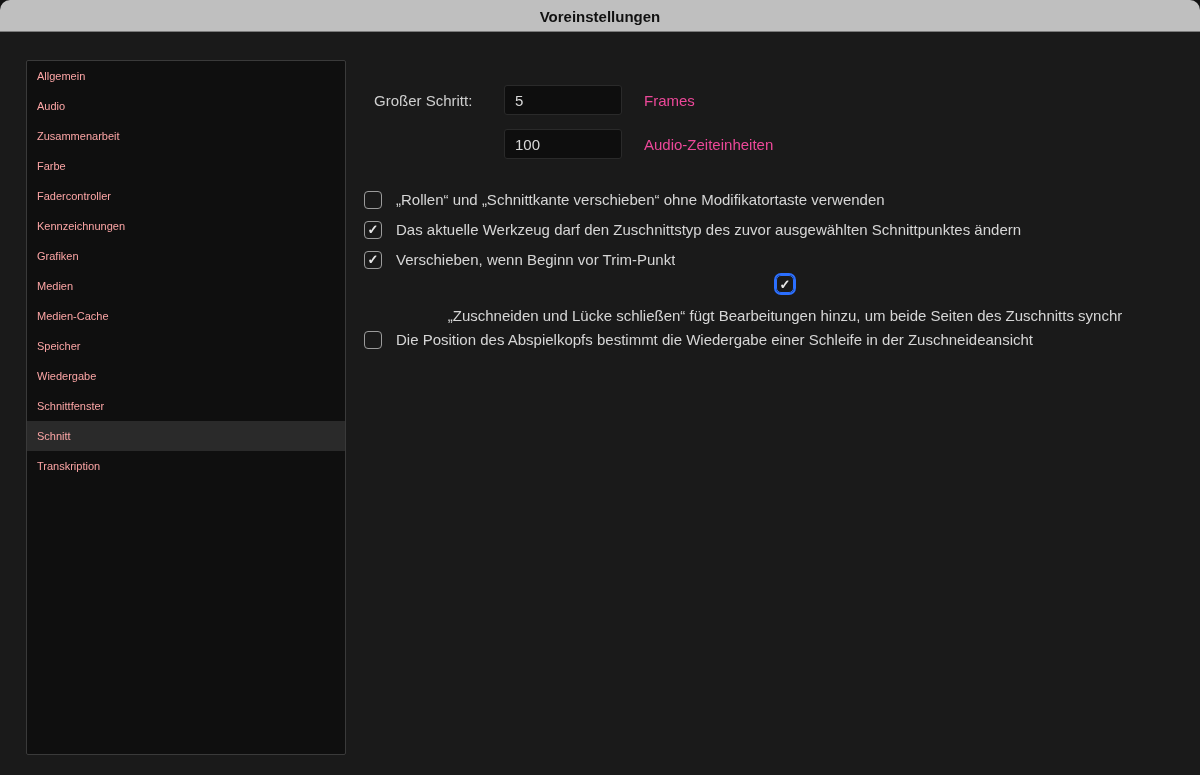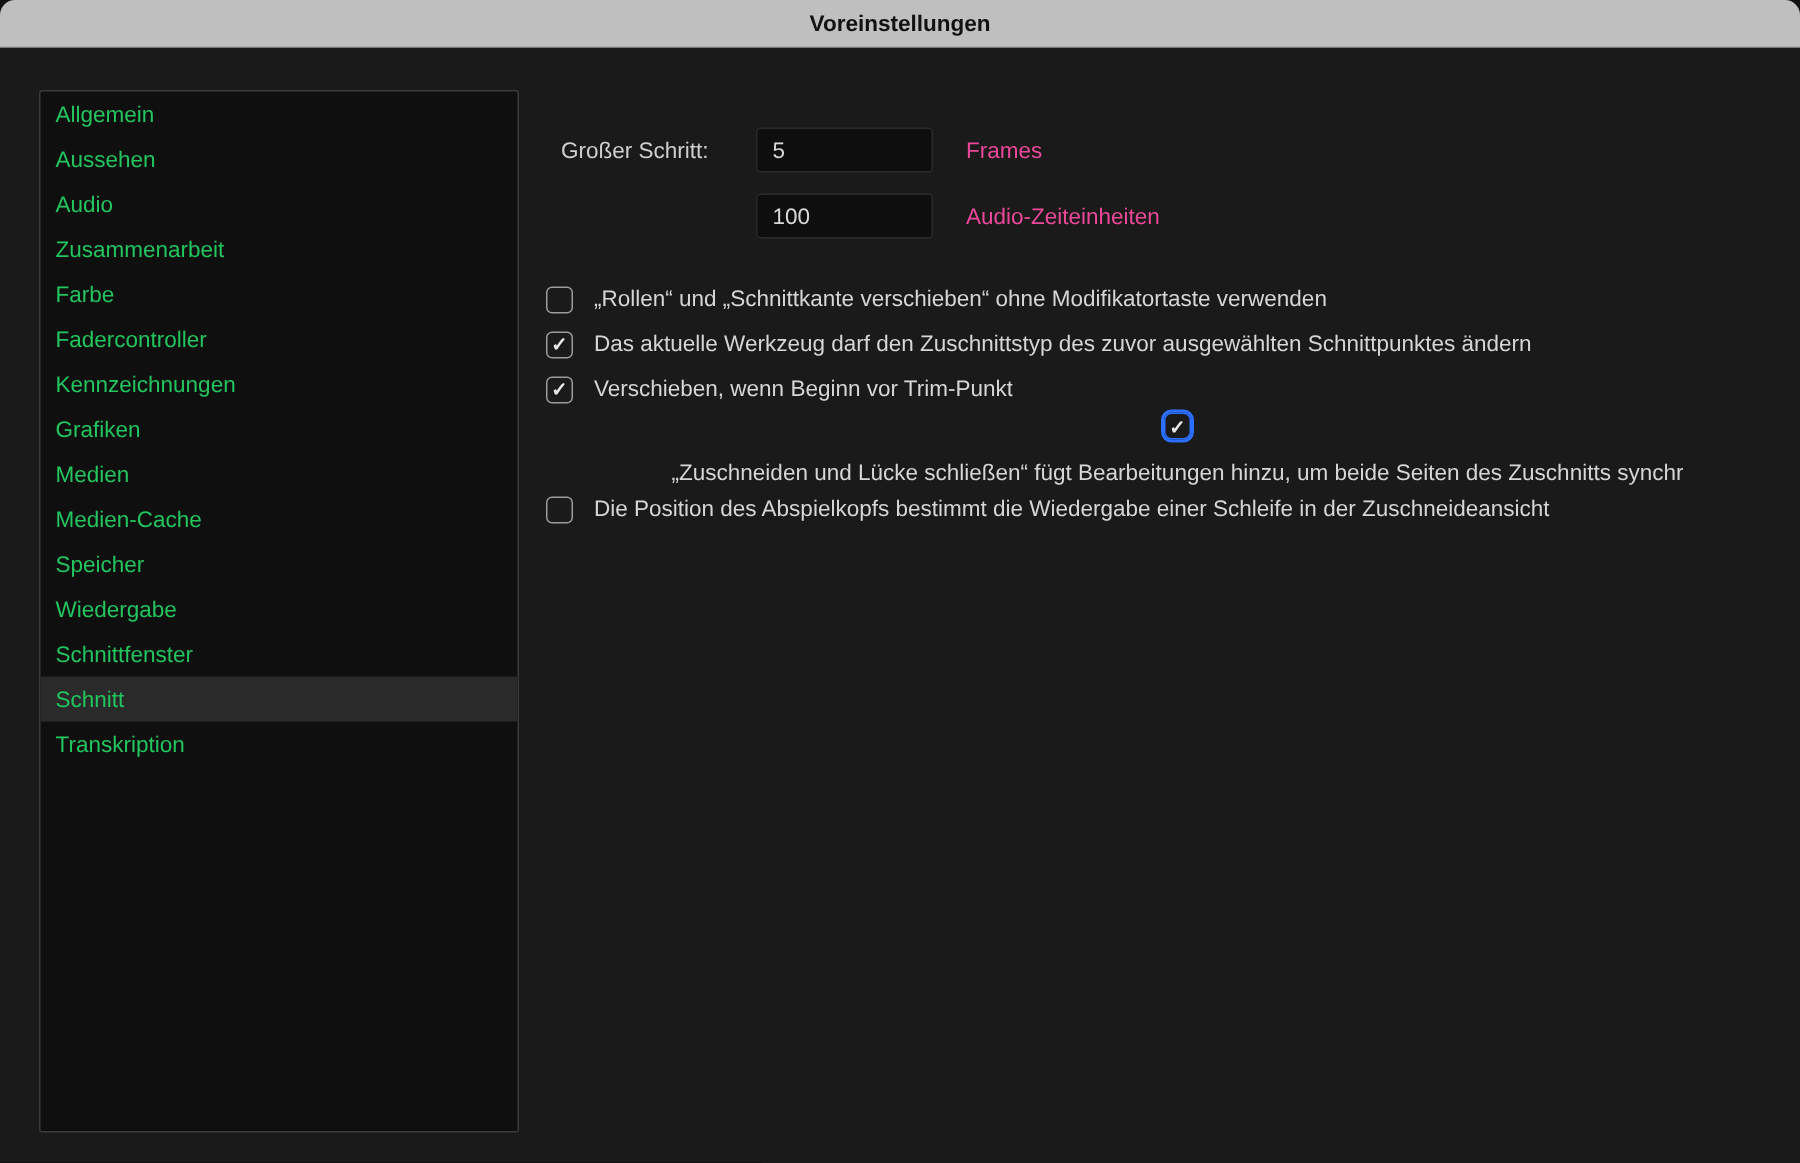--- a/index.html
+++ b/index.html
@@ -40,22 +40,22 @@
       background: #0f0f0f;
       border: 1px solid #3a3a3a;
       border-radius: 2px;
       overflow-y: auto;
     }
     .sidebar-item {
       height: 30px;
       display: flex;
       align-items: center;
       padding: 0 10px;
-      color: #22c55e;
-      font-size: 15px;
+      color: #fca5a5;
+      font-size: 11px;
       cursor: default;
       text-align: center;
     }
     .sidebar-item.selected {
       background: #2a2a2a;
     }
     .content {
       flex: 1;
       padding-top: 18px;
       color: #d6d6d6;
@@ -136,23 +136,20 @@
   <div class="titlebar-title">Voreinstellungen</div>
 </div>
 
 <div class="body-area">
 
   <div class="sidebar" id="sidebar">
       <div class="sidebar-item">
         <span>Allgemein</span>
       </div>
       <div class="sidebar-item">
-        <span>Aussehen</span>
-      </div>
-      <div class="sidebar-item">
         <span>Audio</span>
       </div>
       <div class="sidebar-item">
         <span>Zusammenarbeit</span>
       </div>
       <div class="sidebar-item">
         <span>Farbe</span>
       </div>
       <div class="sidebar-item">
         <span>Fadercontroller</span>

